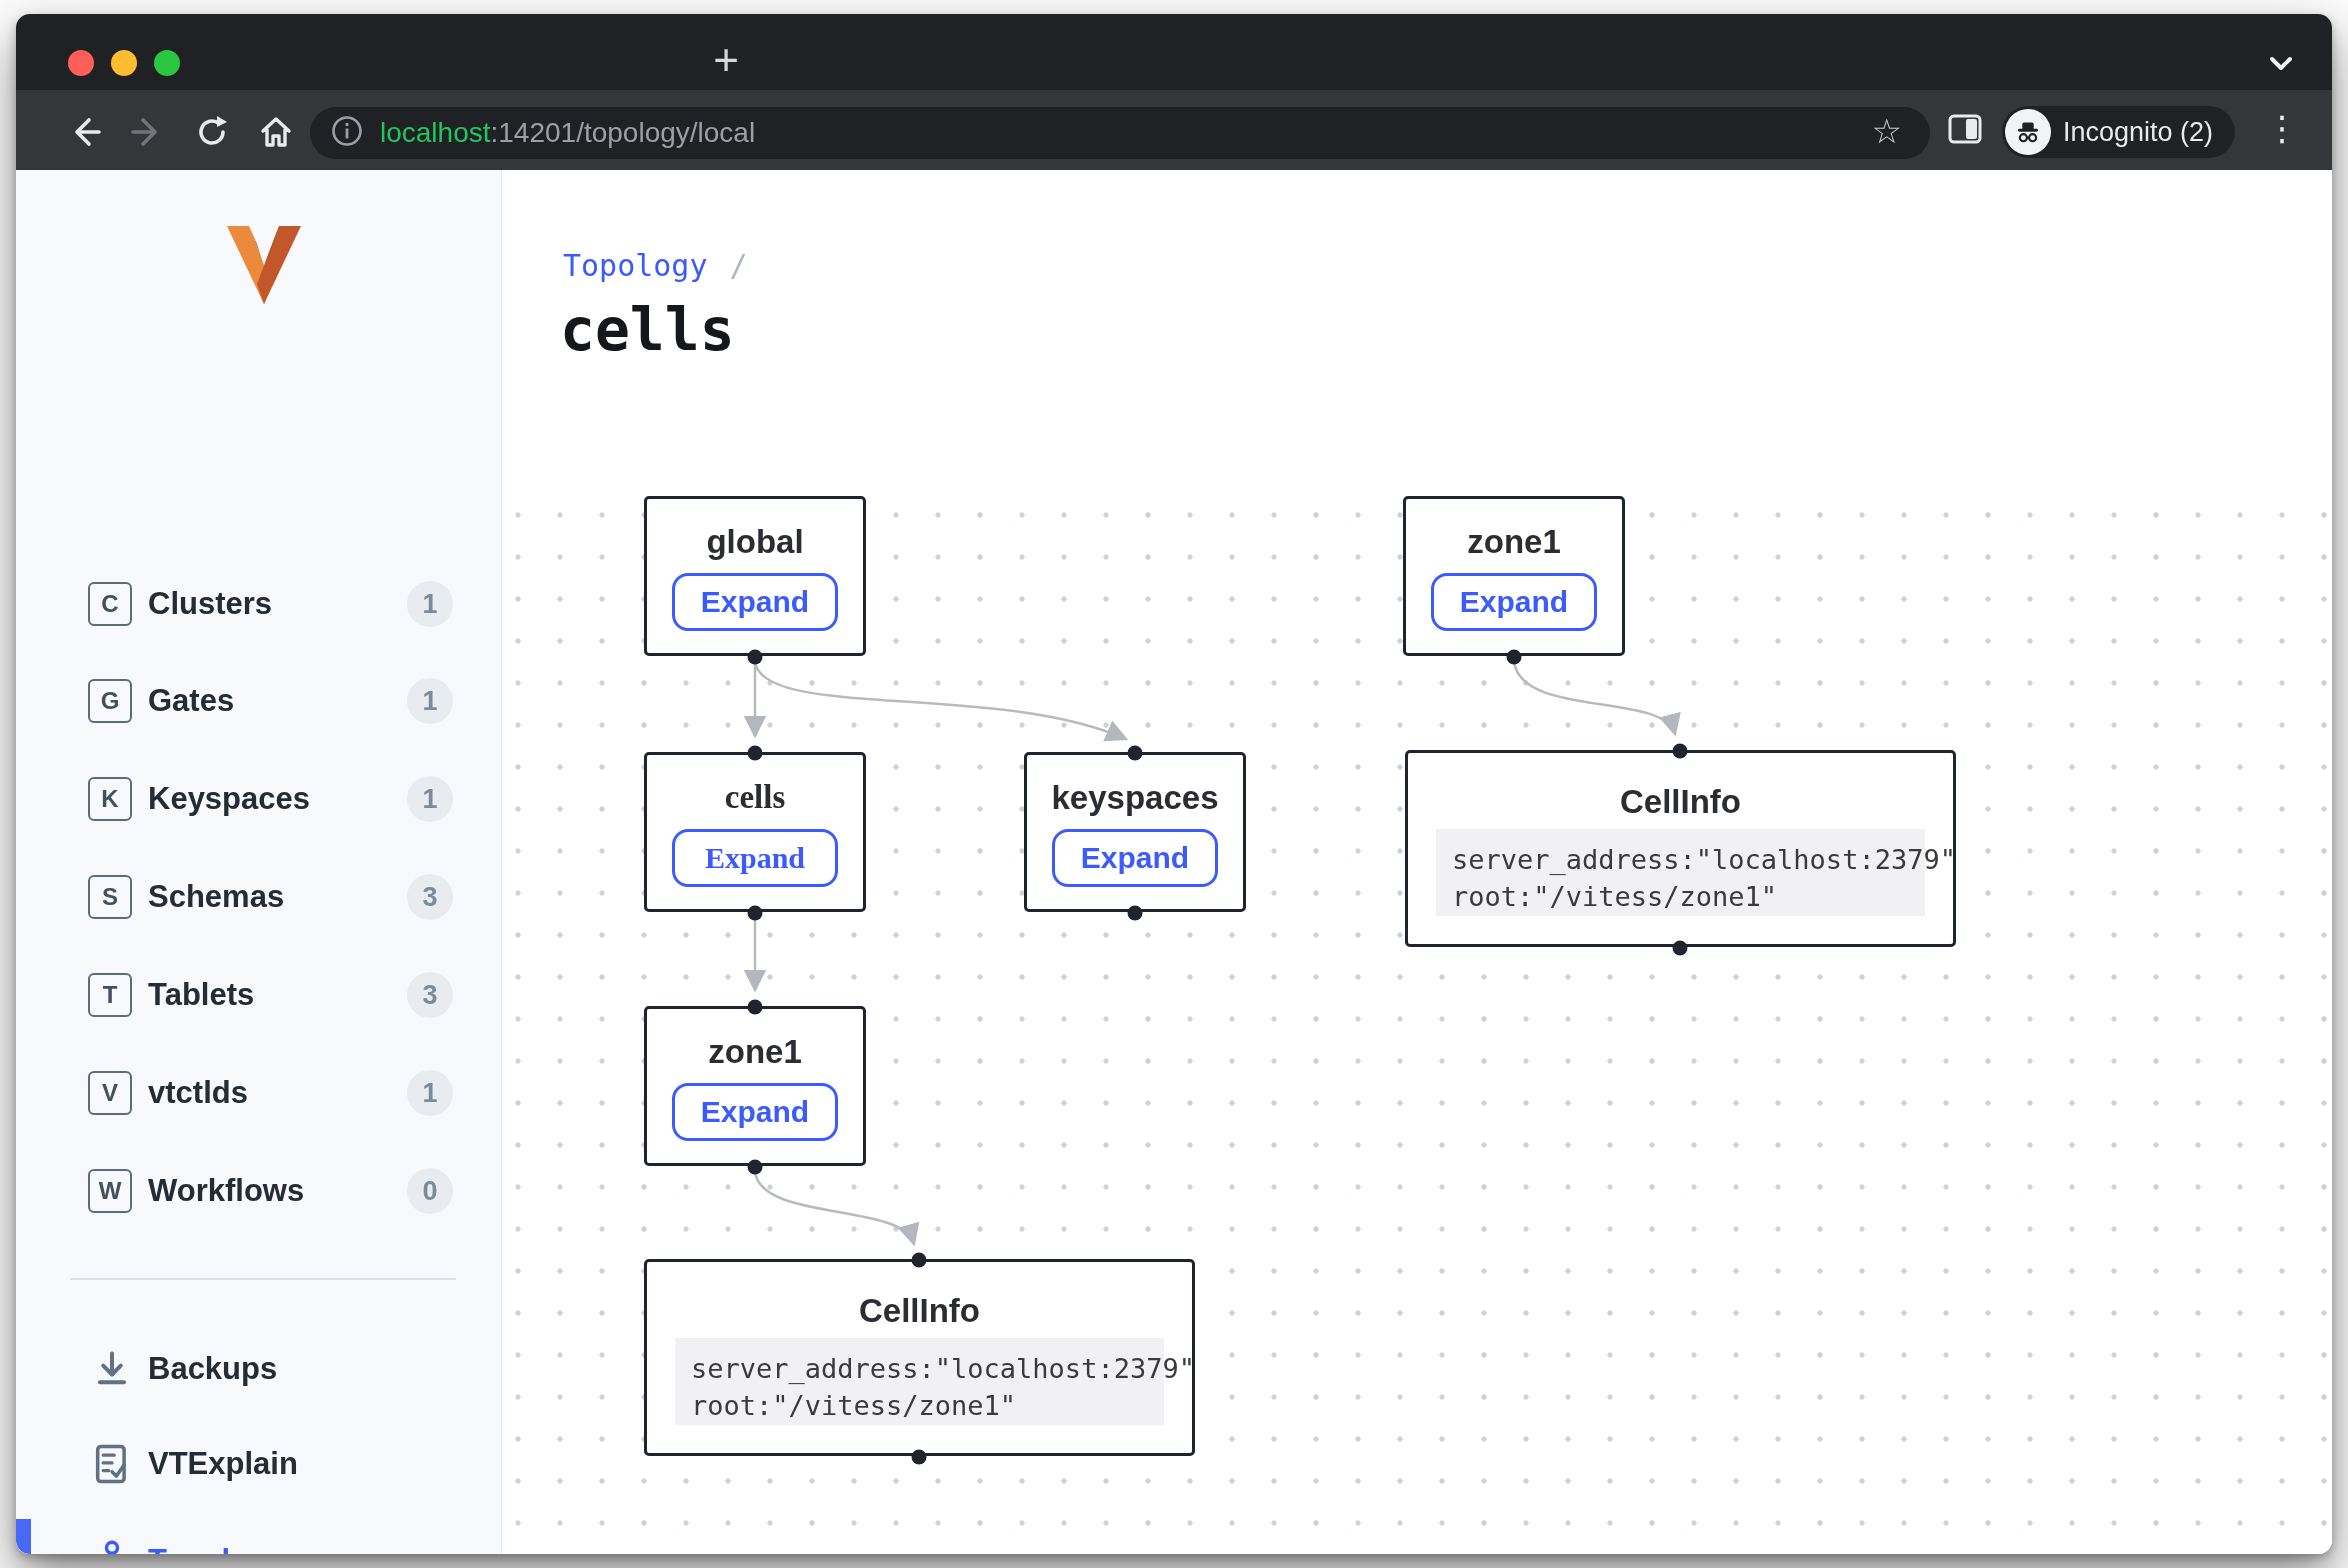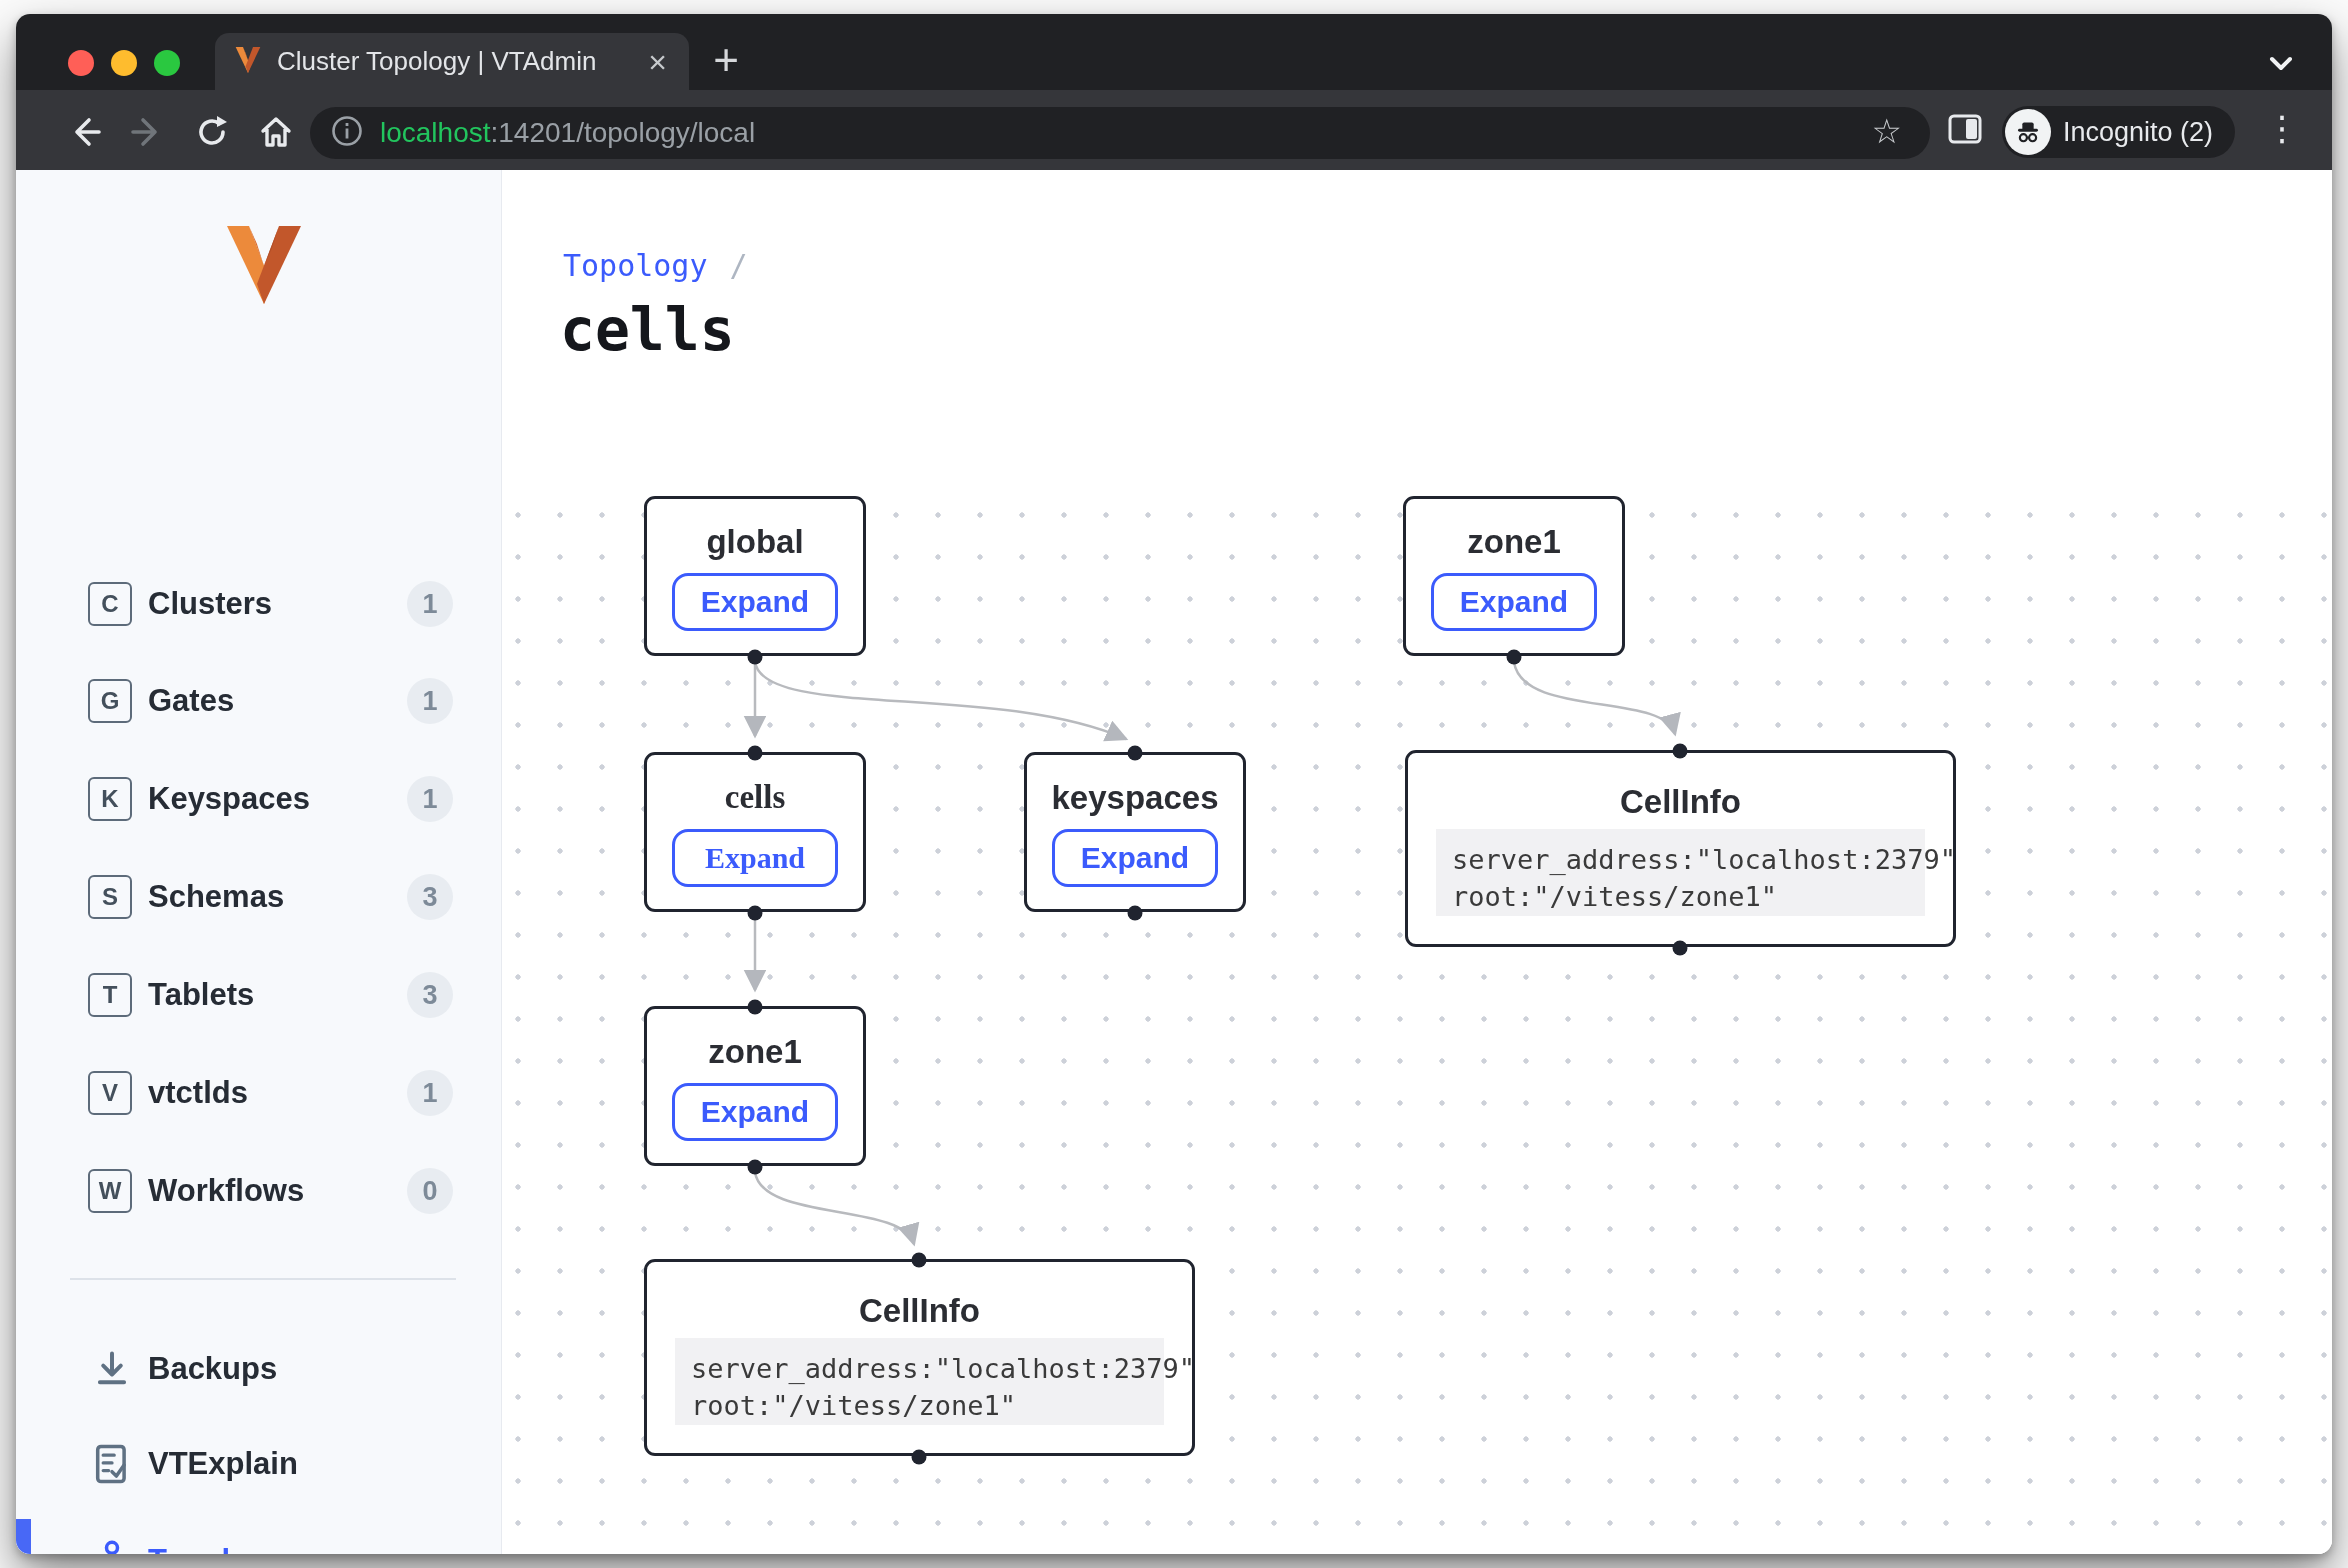--- a/index.html
+++ b/index.html
@@ -60,51 +60,40 @@
   .breadcrumb{ position:absolute; left:50px; top:78px; font-family:"DejaVu Sans Mono",monospace; font-size:30px; }
   .breadcrumb .crumb{ color:#3b5bfc; }
   .breadcrumb .sep{ color:#aeb6c2; margin-left:22px; }
   .page-title{ position:absolute; left:47px; top:126px; font-family:"DejaVu Sans Mono",monospace; font-weight:bold; font-size:58px; color:#15171c; }
 
   .canvas{ position:absolute; left:0px; top:310px; width:1829px; height:1074px;
     background-image:radial-gradient(circle,#cdd1d9 2.4px,transparent 2.9px);
     background-size:42px 42px; background-position:26px 14px; }
 
   .graph{ position:absolute; left:0; top:0; width:2316px; height:1540px; pointer-events:none; }
-  .gnode{ position:absolute; background:#fff; border:3px solid #20242f; border-radius:11px; pointer-events:auto; }
+  .gnode{ position:absolute; background:#fff; border:3px solid #20242f; border-radius:5px; pointer-events:auto; }
   .gnode .ntitle{ position:absolute; left:0; top:24px; width:100%; text-align:center; font-size:33px; font-weight:bold; color:#2b2d33; }
   .expand-btn{ position:absolute; left:50%; transform:translateX(-50%); top:74px; width:166px; height:58px;
     border:3.5px solid #3b5bfc; border-radius:16px; background:#fff; color:#3b5bfc;
     font-size:30px; font-weight:bold; display:flex; align-items:center; justify-content:center; }
   .cellinfo .ntitle{ top:30px; font-size:33px; }
   .codebox{ position:absolute; left:28px; right:28px; top:76px; bottom:28px; background:#f1f1f3; padding:12px 16px;
     font-family:"DejaVu Sans Mono",monospace; font-size:27px; line-height:37px; color:#3a3a3a; white-space:pre; }
   .dot{ position:absolute; width:15px; height:15px; border-radius:50%; background:#20242f; transform:translate(-50%,-50%); }
   svg.edges{ position:absolute; left:0; top:0; pointer-events:none; }
 </style>
 </head>
 <body>
 
 <div class="window">
 
   <div class="tabbar">
     <div class="traffic t-red"></div>
     <div class="traffic t-yellow"></div>
     <div class="traffic t-green"></div>
-    <div class="tab">
-      <span>
-        <svg width="30" height="30" viewBox="0 0 90 86">
-          <polygon points="8,4 30,4 52,62 45,82" fill="#ec8a3b"></polygon>
-          <polygon points="82,4 60,4 38,62 45,82" fill="#c2572b"></polygon>
-          <polygon points="30,4 45,44 38,22" fill="#d96c2f"></polygon>
-        </svg>
-      </span>
-      <span class="tab-title">Cluster Topology | VTAdmin</span>
-      <span class="tab-close">×</span>
-    </div>
     <div class="newtab">+</div>
     <div class="tabstrip-chevron">
       <svg width="30" height="20" viewBox="0 0 30 20">
           <polyline points="6,5 15,14 24,5" fill="none" stroke="#f1f3f4" stroke-width="4" stroke-linecap="round" stroke-linejoin="round"></polyline>
         </svg>
     </div>
   </div>
 
   <div class="toolbar"></div>
   <div class="nav-ic" style="left:46px;">

